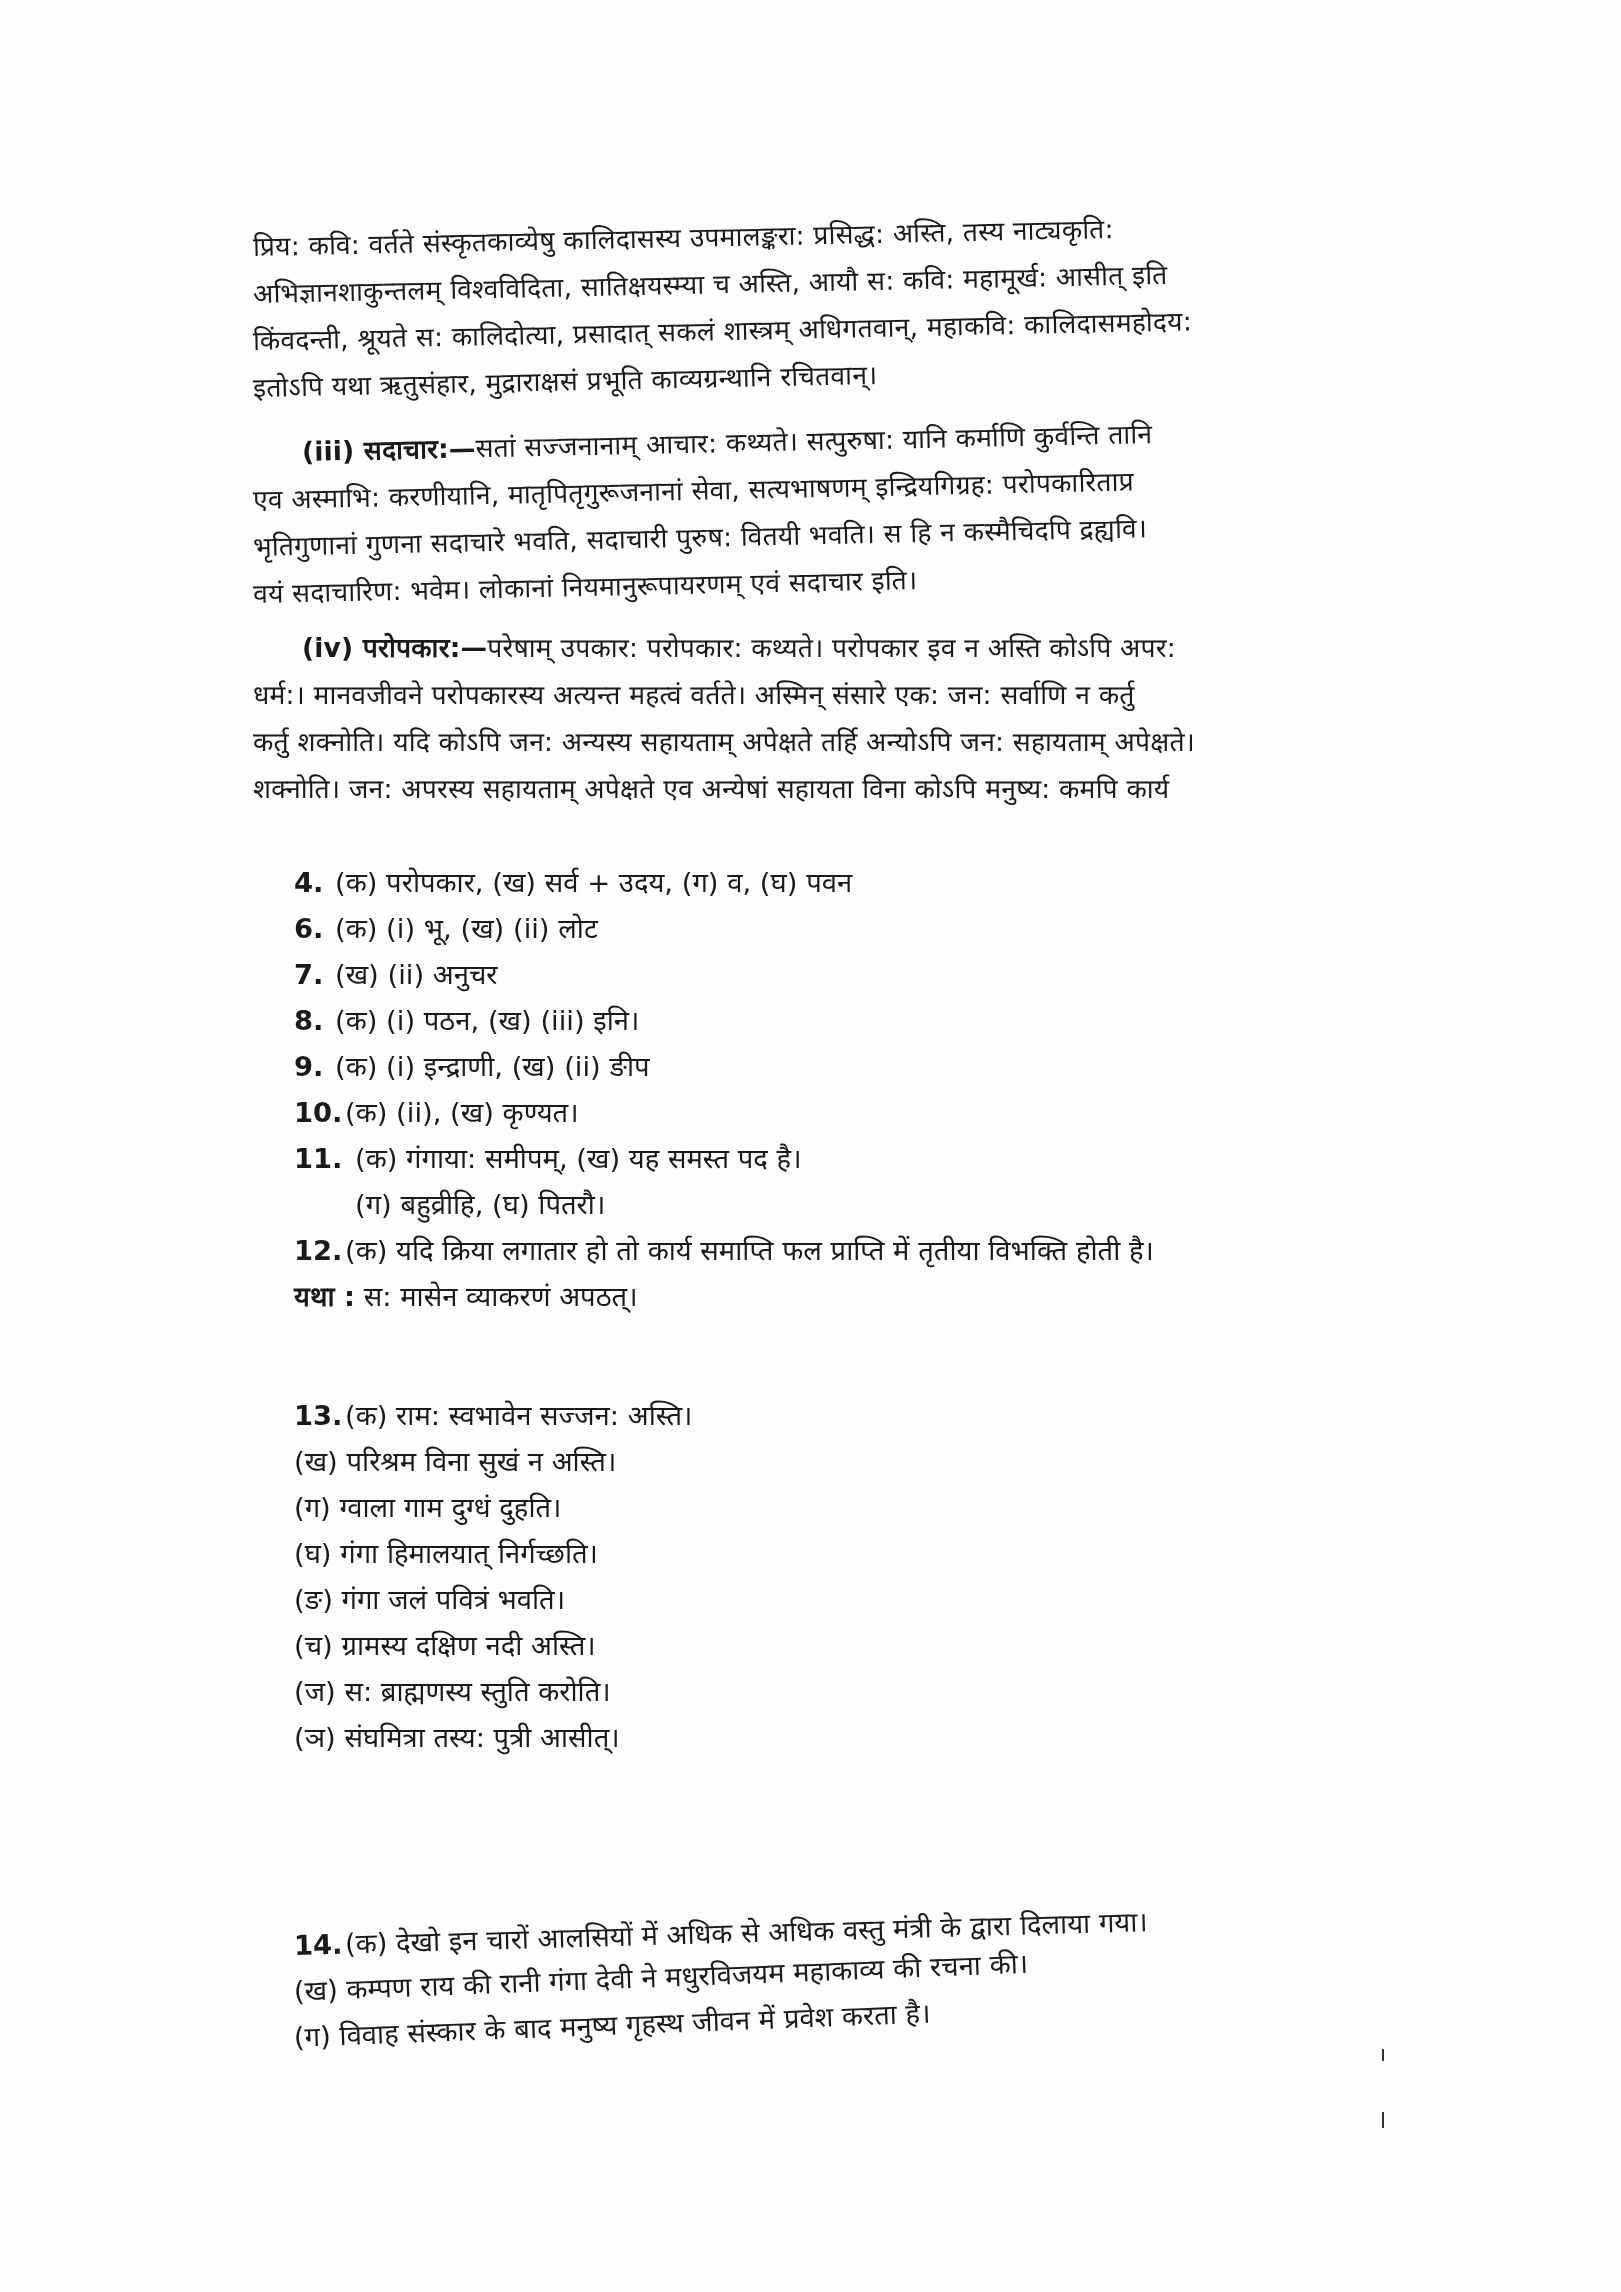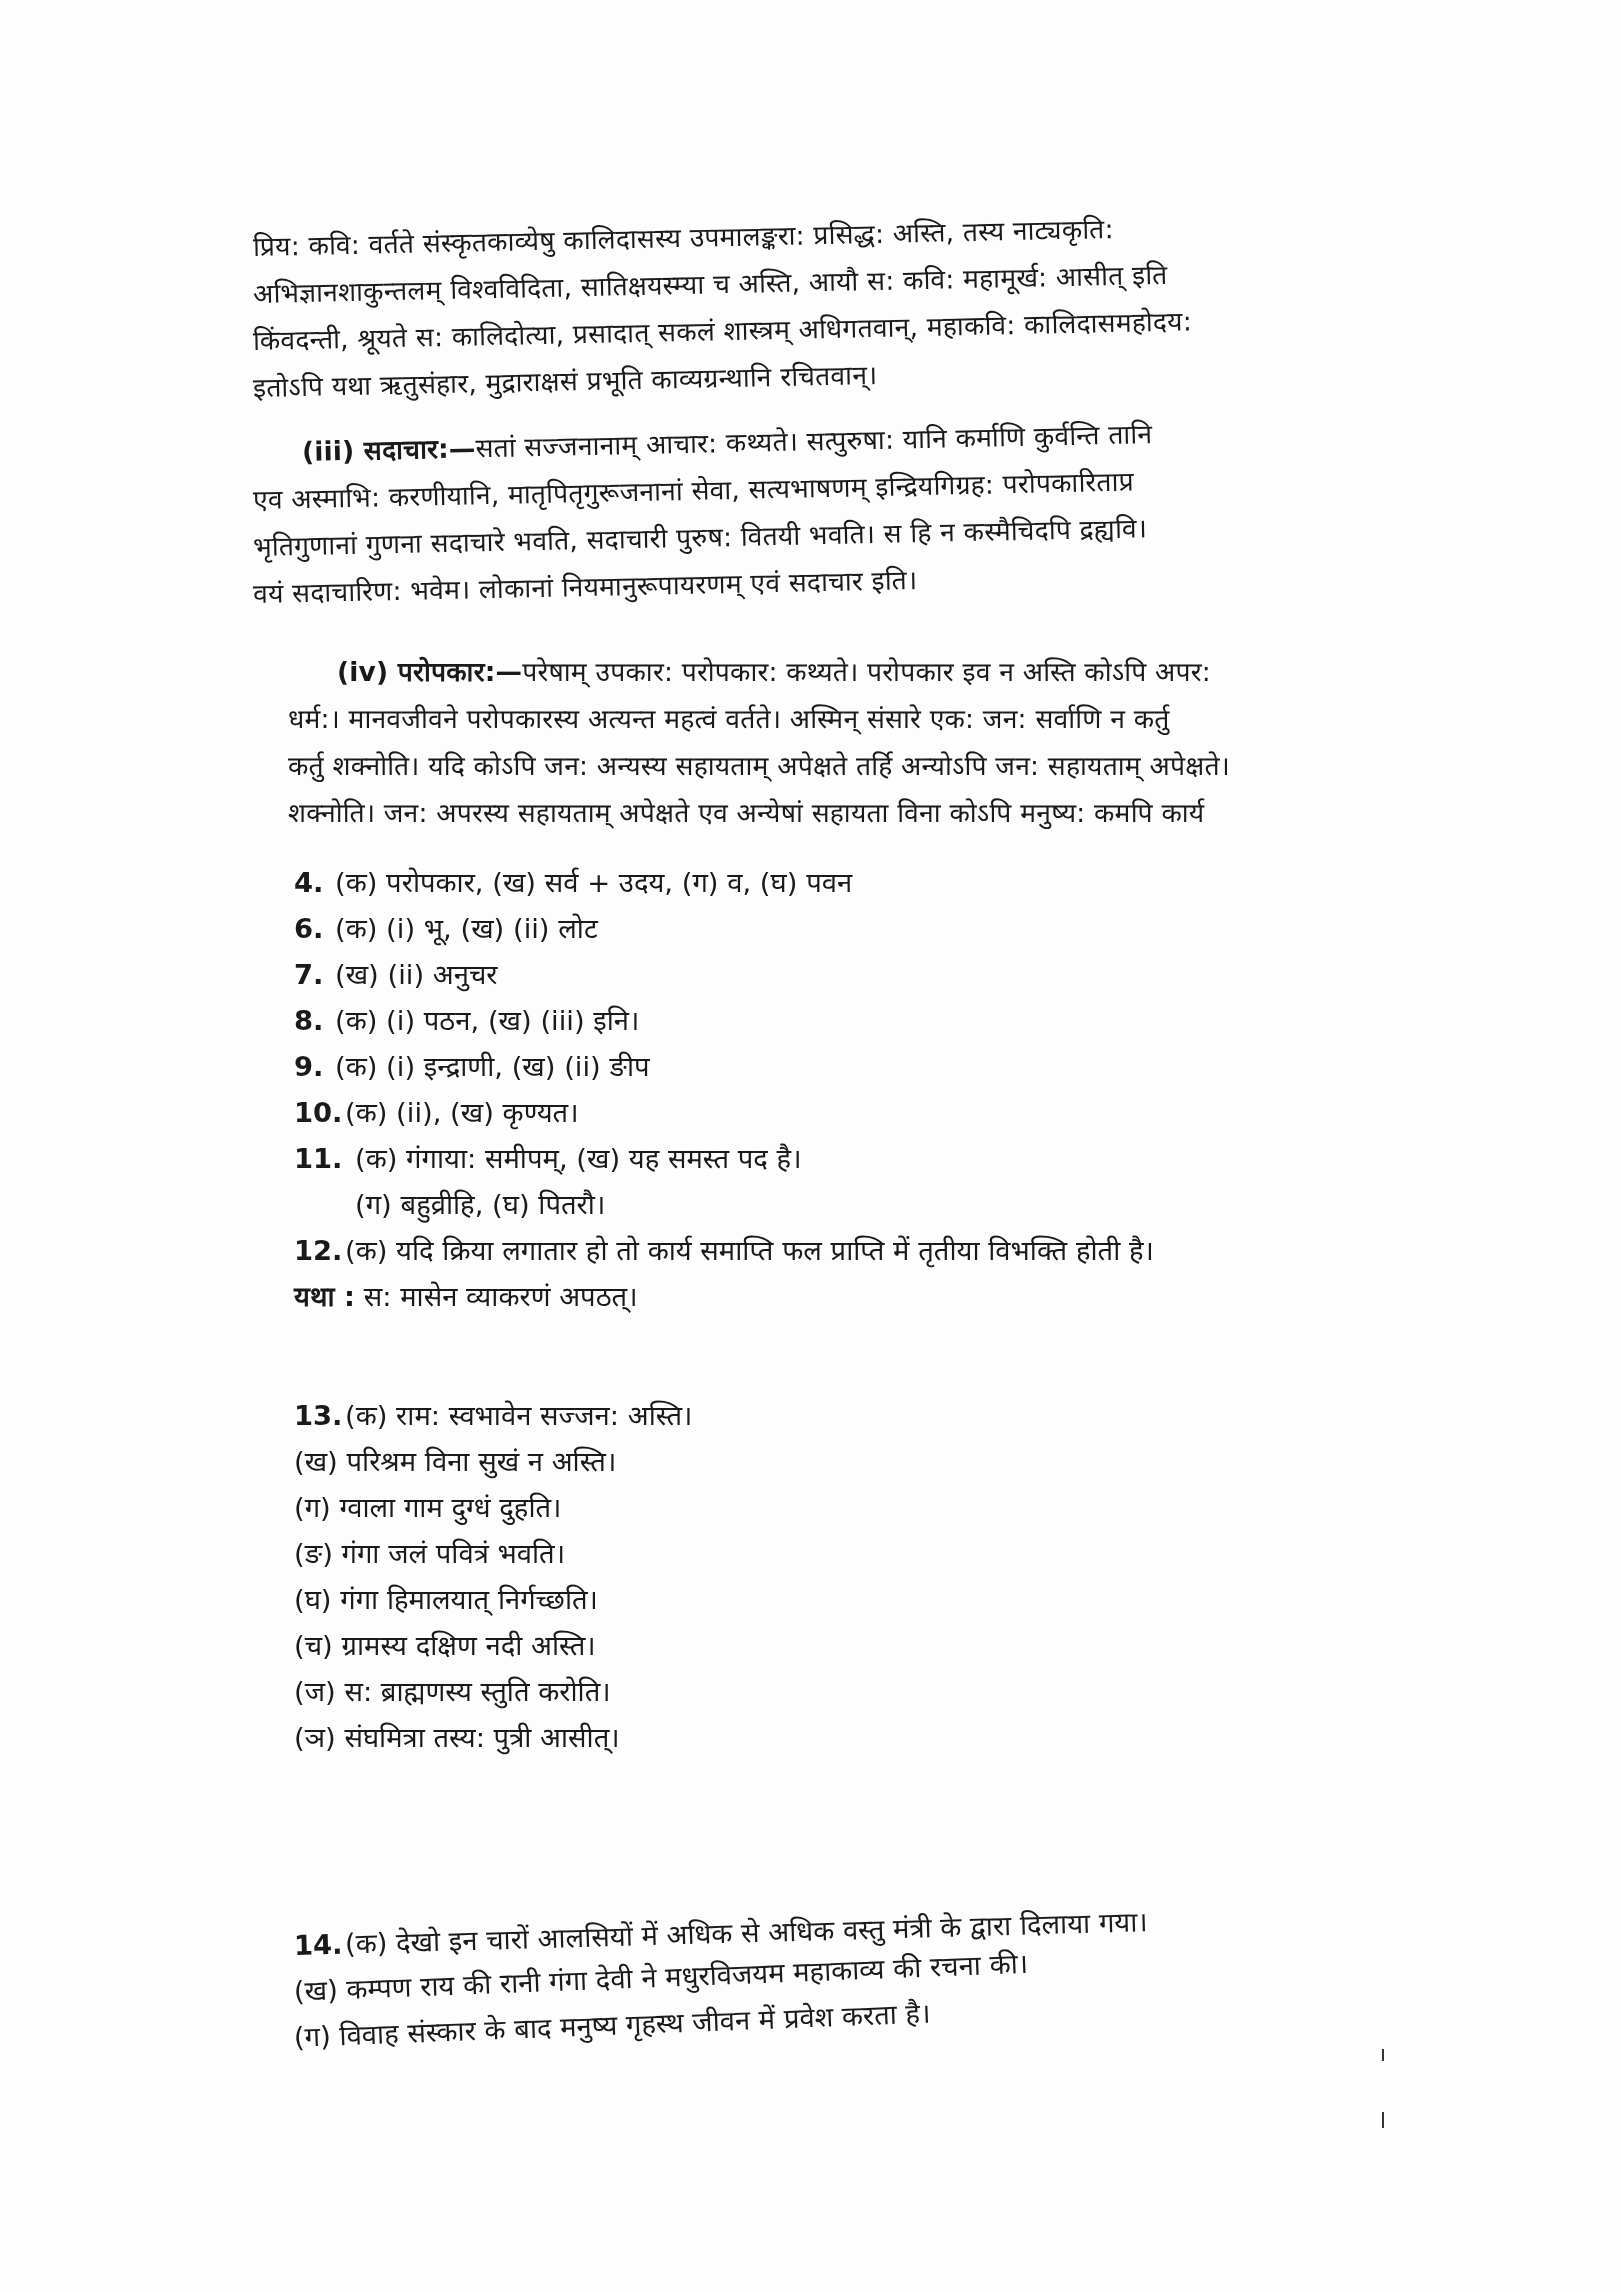--- a/index.html
+++ b/index.html
@@ -31,21 +31,21 @@
 
   <div class="block" style="top:429px;">
     <div class="para-line indent skew1">
       <span class="bold">(iii) सदाचार:—</span><span>सतां सज्जनानाम् आचार: कथ्यते। सत्पुरुषा: यानि कर्माणि कुर्वन्ति तानि</span>
     </div>
     <div class="para-line skew1">एव अस्माभि: करणीयानि, मातृपितृगुरूजनानां सेवा, सत्यभाषणम् इन्द्रियगिग्रह: परोपकारिताप्र</div>
     <div class="para-line skew1">भृतिगुणानां गुणना सदाचारे भवति, सदाचारी पुरुष: वितयी भवति। स हि न कस्मैचिदपि द्रह्यवि।</div>
     <div class="para-line skew1">वयं सदाचारिण: भवेम। लोकानां नियमानुरूपायरणम् एवं सदाचार इति।</div>
   </div>
 
-  <div class="block" style="top:648px;margin-left:35px;">
+  <div class="block" style="top:624px;">
     <div class="para-line indent">
       <span class="bold">(iv) परोपकार:—</span><span>परेषाम् उपकार: परोपकार: कथ्यते। परोपकार इव न अस्ति कोऽपि अपर:</span>
     </div>
     <div class="para-line">धर्म:। मानवजीवने परोपकारस्य अत्यन्त महत्वं वर्तते। अस्मिन् संसारे एक: जन: सर्वाणि न कर्तु</div>
     <div class="para-line">कर्तु शक्नोति। यदि कोऽपि जन: अन्यस्य सहायताम् अपेक्षते तर्हि अन्योऽपि जन: सहायताम् अपेक्षते।</div>
     <div class="para-line">शक्नोति। जन: अपरस्य सहायताम् अपेक्षते एव अन्येषां सहायता विना कोऽपि मनुष्य: कमपि कार्य</div>
   </div>
 
   <div class="block" style="top:841px; left:294px;margin-top:19px;">
     <div class="ans"><span class="num">4.</span><span>(क) परोपकार, (ख) सर्व + उदय, (ग) व, (घ) पवन</span></div>
@@ -57,22 +57,22 @@
     <div class="ans"><span class="num" style="min-width:61px">11.</span><span>(क) गंगाया: समीपम्, (ख) यह समस्त पद है।</span></div>
     <div class="ans" style="padding-left:61px">(ग) बहुव्रीहि, (घ) पितरौ।</div>
     <div class="ans"><span class="num" style="min-width:51px">12.</span><span>(क) यदि क्रिया लगातार हो तो कार्य समाप्ति फल प्राप्ति में तृतीया विभक्ति होती है।</span></div>
     <div class="ans"><span class="bold">यथा :</span> <span>स: मासेन व्याकरणं अपठत्।</span></div>
   </div>
 
   <div class="block" style="top:1393px; left:294px;">
     <div class="ans"><span class="num" style="min-width:51px">13.</span><span>(क) राम: स्वभावेन सज्जन: अस्ति।</span></div>
     <div class="ans">(ख) परिश्रम विना सुखं न अस्ति।</div>
     <div class="ans">(ग) ग्वाला गाम दुग्धं दुहति।</div>
+    <div class="ans">(घ) गंगा हिमालयात् निर्गच्छति।</div>
     <div class="ans">(ङ) गंगा जलं पवित्रं भवति।</div>
-    <div class="ans">(घ) गंगा हिमालयात् निर्गच्छति।</div>
     <div class="ans">(च) ग्रामस्य दक्षिण नदी अस्ति।</div>
     <div class="ans">(ज) स: ब्राह्मणस्य स्तुति करोति।</div>
     <div class="ans">(ञ) संघमित्रा तस्य: पुत्री आसीत्।</div>
   </div>
 
   <div class="block" style="top:1923px; left:294px;">
     <div class="ans skew2"><span class="num" style="min-width:51px">14.</span><span>(क) देखो इन चारों आलसियों में अधिक से अधिक वस्तु मंत्री के द्वारा दिलाया गया।</span></div>
     <div class="ans skew3">(ख) कम्पण राय की रानी गंगा देवी ने मधुरविजयम महाकाव्य की रचना की।</div>
     <div class="ans skew3">(ग) विवाह संस्कार के बाद मनुष्य गृहस्थ जीवन में प्रवेश करता है।</div>
   </div>

